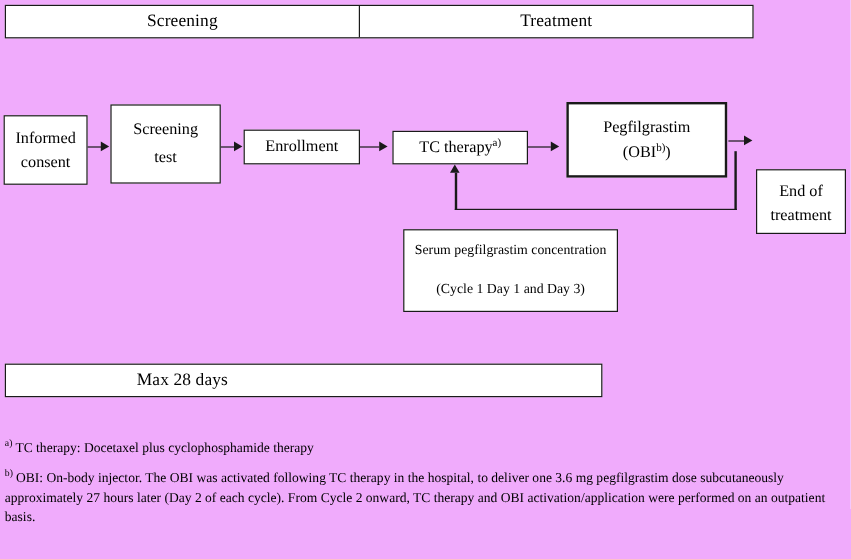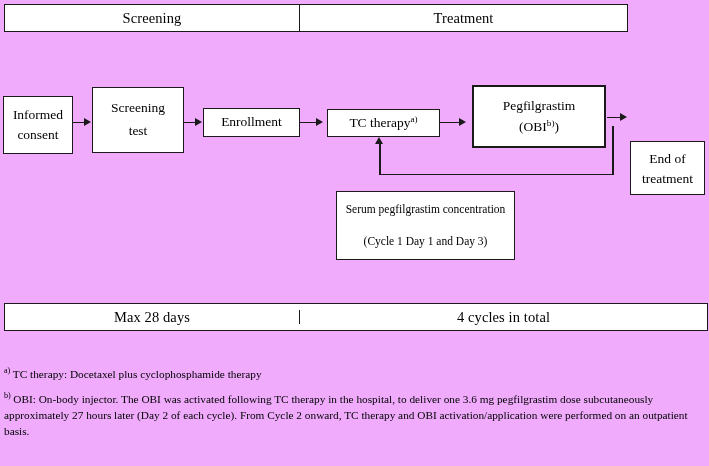--- a/index.html
+++ b/index.html
@@ -164,26 +164,23 @@
   <div class="vline" style="left:612px; top:126px; height:49px;"></div>
   <div class="hline" style="left:379px; top:173.5px; width:235px;"></div>
   <div class="vline" style="left:379px; top:144px; height:31px;"></div>
   <div class="arrow-u" style="left:375.4px; top:137px;"></div>
 
   <div class="fbox spread" style="left:336px; top:191px; width:179px; height:69px; padding:2px 0; font-size:11.5px;">
     <span class="ln">Serum pegfilgrastim concentration</span>
     <span class="ln">(Cycle 1 Day 1 and Day 3)</span>
   </div>
 
-  <div class="phase-bar" style="left:4px; top:303px; width:704px; height:28px;align-items:center;">
+  <div class="phase-bar" style="left:4px; top:303px; width:498px; height:28px;align-items:center;">
     <div class="phase-cell" style="width:294px;">
       <span>Max 28 days</span>
-    </div>
-    <div class="phase-cell" style="flex:1;">
-      <span>4 cycles in total</span>
     </div>
   </div>
 
   <div class="footnotes">
     <p class="fn">
       <span class="marker">a)</span><span>TC therapy: Docetaxel plus cyclophosphamide therapy</span>
     </p>
     <p class="fn">
       <span class="marker">b)</span><span>OBI: On-body injector. The OBI was activated following TC therapy in the hospital, to deliver one 3.6 mg pegfilgrastim dose subcutaneously approximately 27 hours later (Day 2 of each cycle). From Cycle 2 onward, TC therapy and OBI activation/application were performed on an outpatient basis.</span>
     </p>

